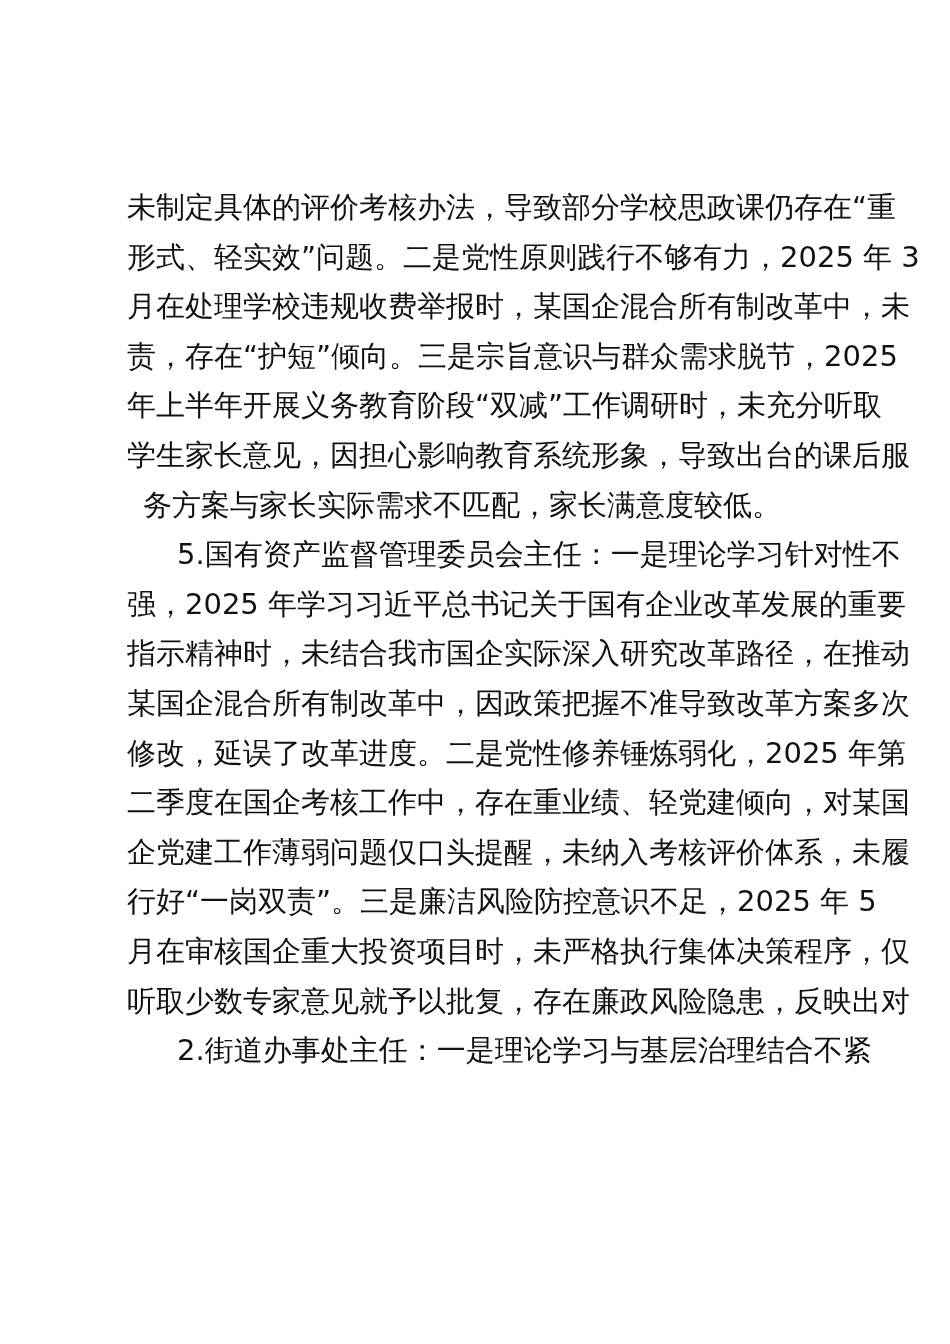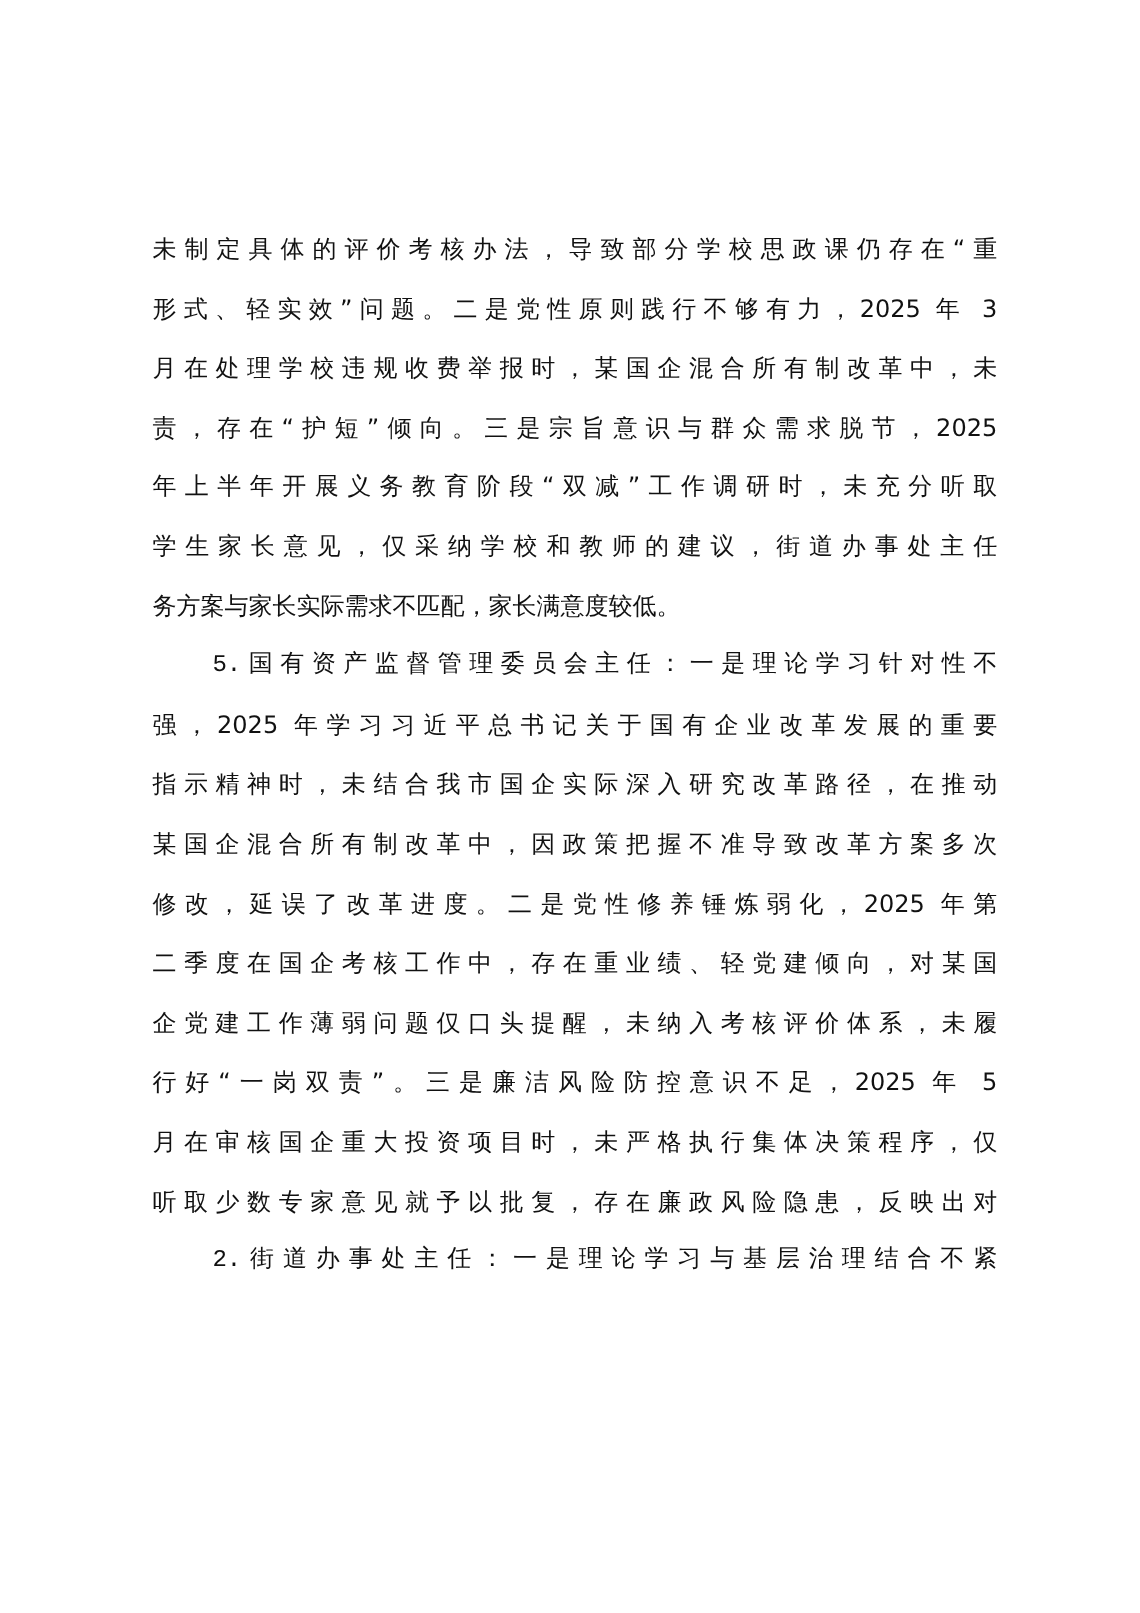--- a/index.html
+++ b/index.html
@@ -1,38 +1,38 @@
 <!DOCTYPE html>
 <html><head>
 <meta charset="utf-8">
 <style>
   html, body { margin: 0; padding: 0; background: #ffffff; }
   body { width: 950px; height: 1344px; position: relative; overflow: hidden; }
   .page {
     position: absolute; left: 127px; top: 183px; width: 704px;
     font-family: "DejaVu Sans", "Liberation Sans", sans-serif;
-    font-size: 20px; color: #111111; line-height: 49.6px;
+    font-size: 29px; color: #111111; line-height: 49.6px;
   }
   .line {
     display: block; height: 49.6px; white-space: nowrap;
     text-align: justify; text-align-last: justify;
   }
-  .line.last { text-align-last: left; }
-  .line.indent { padding-left: 50px; font-family: Liberation Mono, monospace; }
+  .line.last { text-align-last: left; margin-left: 16px; }
+  .line.indent { padding-left: 50px; }
 </style>
 </head>
 <body>
 
 <div class="page">
   <span class="line">未制定具体的评价考核办法，导致部分学校思政课仍存在“重</span>
   <span class="line">形式、轻实效”问题。二是党性原则践行不够有力，2025 年 3</span>
   <span class="line">月在处理学校违规收费举报时，某国企混合所有制改革中，未</span>
   <span class="line">责，存在“护短”倾向。三是宗旨意识与群众需求脱节，2025</span>
   <span class="line">年上半年开展义务教育阶段“双减”工作调研时，未充分听取</span>
-  <span class="line">学生家长意见，仅采纳学校和教师的建议，街道办事处主任</span>
+  <span class="line">学生家长意见，因担心影响教育系统形象，导致出台的课后服</span>
   <span class="line last">务方案与家长实际需求不匹配，家长满意度较低。</span>
   <span class="line indent">5.国有资产监督管理委员会主任：一是理论学习针对性不</span>
   <span class="line">强，2025 年学习习近平总书记关于国有企业改革发展的重要</span>
   <span class="line">指示精神时，未结合我市国企实际深入研究改革路径，在推动</span>
   <span class="line">某国企混合所有制改革中，因政策把握不准导致改革方案多次</span>
   <span class="line">修改，延误了改革进度。二是党性修养锤炼弱化，2025 年第</span>
   <span class="line">二季度在国企考核工作中，存在重业绩、轻党建倾向，对某国</span>
   <span class="line">企党建工作薄弱问题仅口头提醒，未纳入考核评价体系，未履</span>
   <span class="line">行好“一岗双责”。三是廉洁风险防控意识不足，2025 年 5</span>
   <span class="line">月在审核国企重大投资项目时，未严格执行集体决策程序，仅</span>

